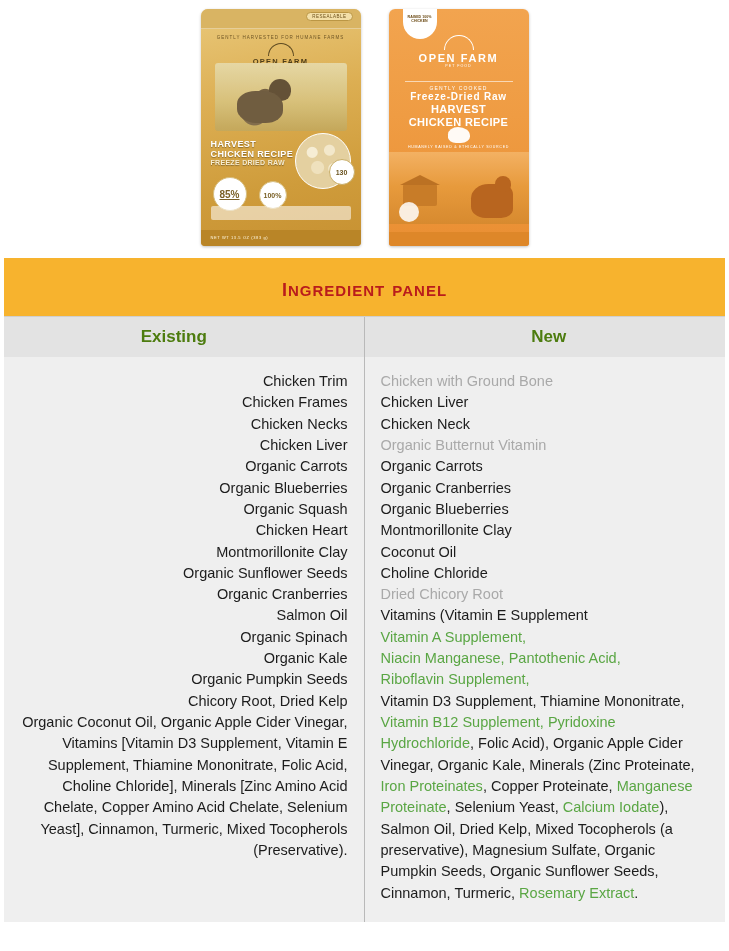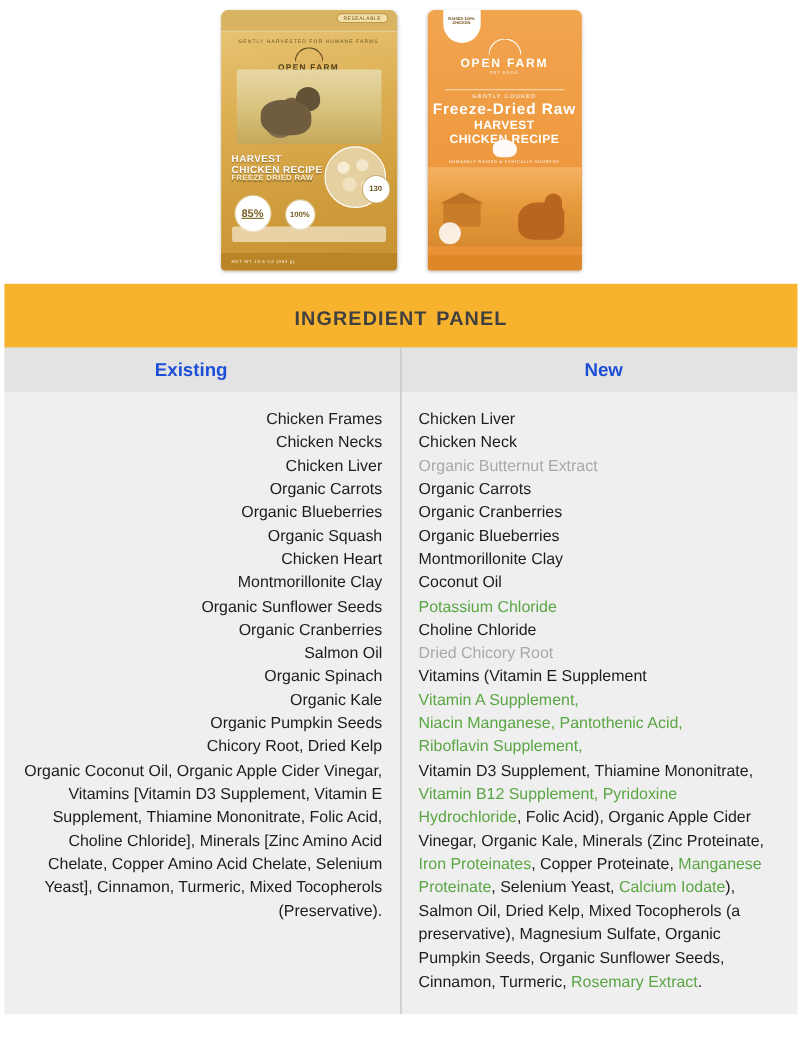--- a/index.html
+++ b/index.html
@@ -248,21 +248,21 @@
     background: rgba(255,255,255,.6);
   }
   .bag-new .heading {
     position: absolute;
     left: 0; right: 0; top: 76px;
     text-align: center;
     color: #fff;
     line-height: 1.2;
   }
   .bag-new .heading .h1 { font-size: 5px; letter-spacing: 1.2px; }
-  .bag-new .heading .h2 { font-size: 14px; font-weight: bold; letter-spacing: .8px; }
+  .bag-new .heading .h2 { font-size: 10px; font-weight: bold; letter-spacing: .8px; }
   .bag-new .heading .h3 { font-size: 11px; font-weight: bold; letter-spacing: .4px; }
   .chicken-icon {
     position: absolute;
     top: 118px; left: 50%;
     transform: translateX(-50%);
     width: 22px; height: 16px;
     background: #fff;
     border-radius: 50% 60% 45% 40%;
     opacity: .95;
   }
@@ -339,22 +339,22 @@
   
   .banner {
     margin: 6px 4px 0 4px;
     height: 58px;
     background: #f7b32e;
     display: flex;
     align-items: center;
     justify-content: center;
   }
   .banner-text {
-    color: #404040;
-    font-size: 25px;
+    color: #b91c1c;
+    font-size: 22px;
     font-weight: bold;
     letter-spacing: 1px;
     font-variant: small-caps;
     text-transform: lowercase;
   }
   .banner-text::first-letter { font-size: 25px; }
 
   
   .table {
     margin: 0 4px;
@@ -365,21 +365,21 @@
     background: #e3e3e3;
     height: 40px;
   }
   .thead .col {
     flex: 1 1 50%;
     display: flex;
     align-items: center;
     justify-content: center;
     font-size: 17px;
     font-weight: bold;
-    color: #1d4ed8;
+    color: #4d7c0f;
   }
   .thead .col-left { border-right: 1px solid #b9b9b9; }
 
   .tbody {
     display: flex;
     background: #efefef;
     min-height: 560px;
   }
   .tbody .col {
     flex: 1 1 50%;
@@ -465,47 +465,48 @@
     <div class="banner-text">Ingredient Panel</div>
   </div>
 
   <div class="table">
     <div class="thead">
       <div class="col col-left">Existing</div>
       <div class="col col-right">New</div>
     </div>
     <div class="tbody">
       <div class="col col-left" id="existing-cell">
+          <span class="ing">Chicken Trim</span>
           <span class="ing">Chicken Frames</span>
           <span class="ing">Chicken Necks</span>
           <span class="ing">Chicken Liver</span>
           <span class="ing">Organic Carrots</span>
           <span class="ing">Organic Blueberries</span>
           <span class="ing">Organic Squash</span>
           <span class="ing">Chicken Heart</span>
           <span class="ing">Montmorillonite Clay</span>
           <span class="ing">Organic Sunflower Seeds</span>
           <span class="ing">Organic Cranberries</span>
           <span class="ing">Salmon Oil</span>
           <span class="ing">Organic Spinach</span>
           <span class="ing">Organic Kale</span>
           <span class="ing">Organic Pumpkin Seeds</span>
           <span class="ing">Chicory Root, Dried Kelp</span>
           <span class="para">Organic Coconut Oil, Organic Apple Cider Vinegar, Vitamins [Vitamin D3 Supplement, Vitamin E Supplement, Thiamine Mononitrate, Folic Acid, Choline Chloride], Minerals [Zinc Amino Acid Chelate, Copper Amino Acid Chelate, Selenium Yeast], Cinnamon, Turmeric, Mixed Tocopherols (Preservative).</span>
         </div>
       <div class="col col-right" id="new-cell">
+          <span class="ing grey">Chicken with Ground Bone</span>
           <span class="ing">Chicken Liver</span>
           <span class="ing">Chicken Neck</span>
-          <span class="ing grey">Organic Butternut Extract</span>
+          <span class="ing grey">Organic Butternut Vitamin</span>
           <span class="ing">Organic Carrots</span>
           <span class="ing">Organic Cranberries</span>
           <span class="ing">Organic Blueberries</span>
           <span class="ing">Montmorillonite Clay</span>
           <span class="ing">Coconut Oil</span>
-          <span class="ing green">Potassium Chloride</span>
           <span class="ing">Choline Chloride</span>
           <span class="ing grey">Dried Chicory Root</span>
           <span class="ing">Vitamins (Vitamin E Supplement</span>
           <span class="ing green">Vitamin A Supplement,</span>
           <span class="ing green">Niacin Manganese, Pantothenic Acid,</span>
           <span class="ing green">Riboflavin Supplement,</span>
           <span class="para"><span>Vitamin D3 Supplement, Thiamine Mononitrate, </span><span class="green">Vitamin B12 Supplement, Pyridoxine Hydrochloride</span><span>, Folic Acid), Organic Apple Cider Vinegar, Organic Kale, Minerals (Zinc Proteinate, </span><span class="green">Iron Proteinates</span><span>, Copper Proteinate, </span><span class="green">Manganese Proteinate</span><span>, Selenium Yeast, </span><span class="green">Calcium Iodate</span><span>), Salmon Oil, Dried Kelp, Mixed Tocopherols (a preservative), Magnesium Sulfate, Organic Pumpkin Seeds, Organic Sunflower Seeds, Cinnamon, Turmeric, </span><span class="green">Rosemary Extract</span><span>.</span></span>
         </div>
     </div>
   </div>

